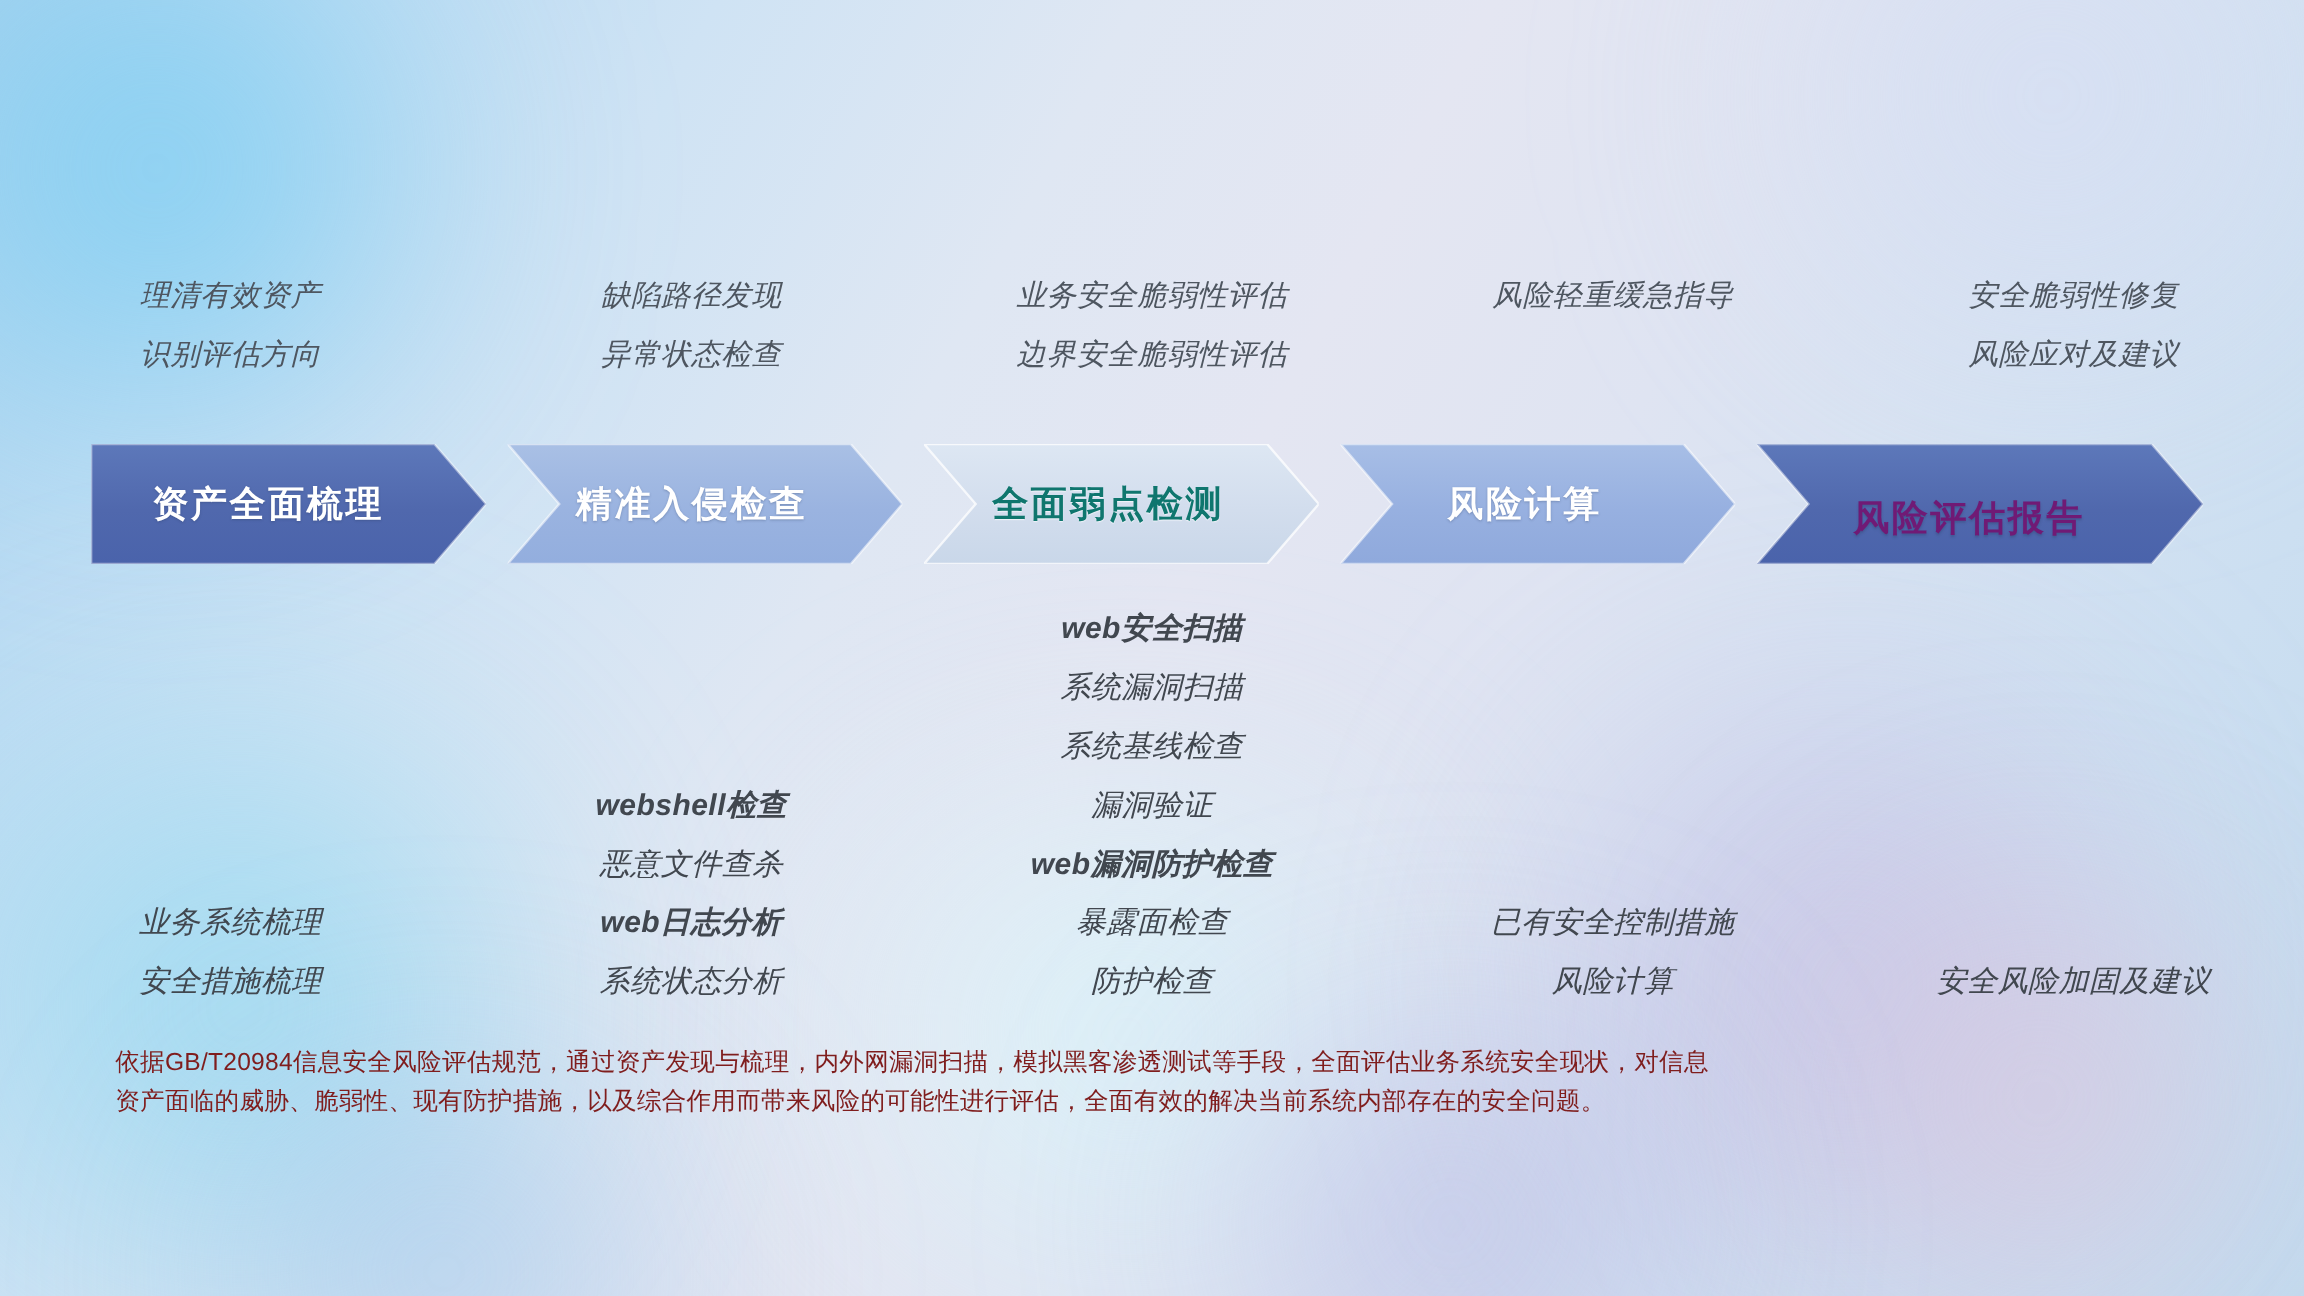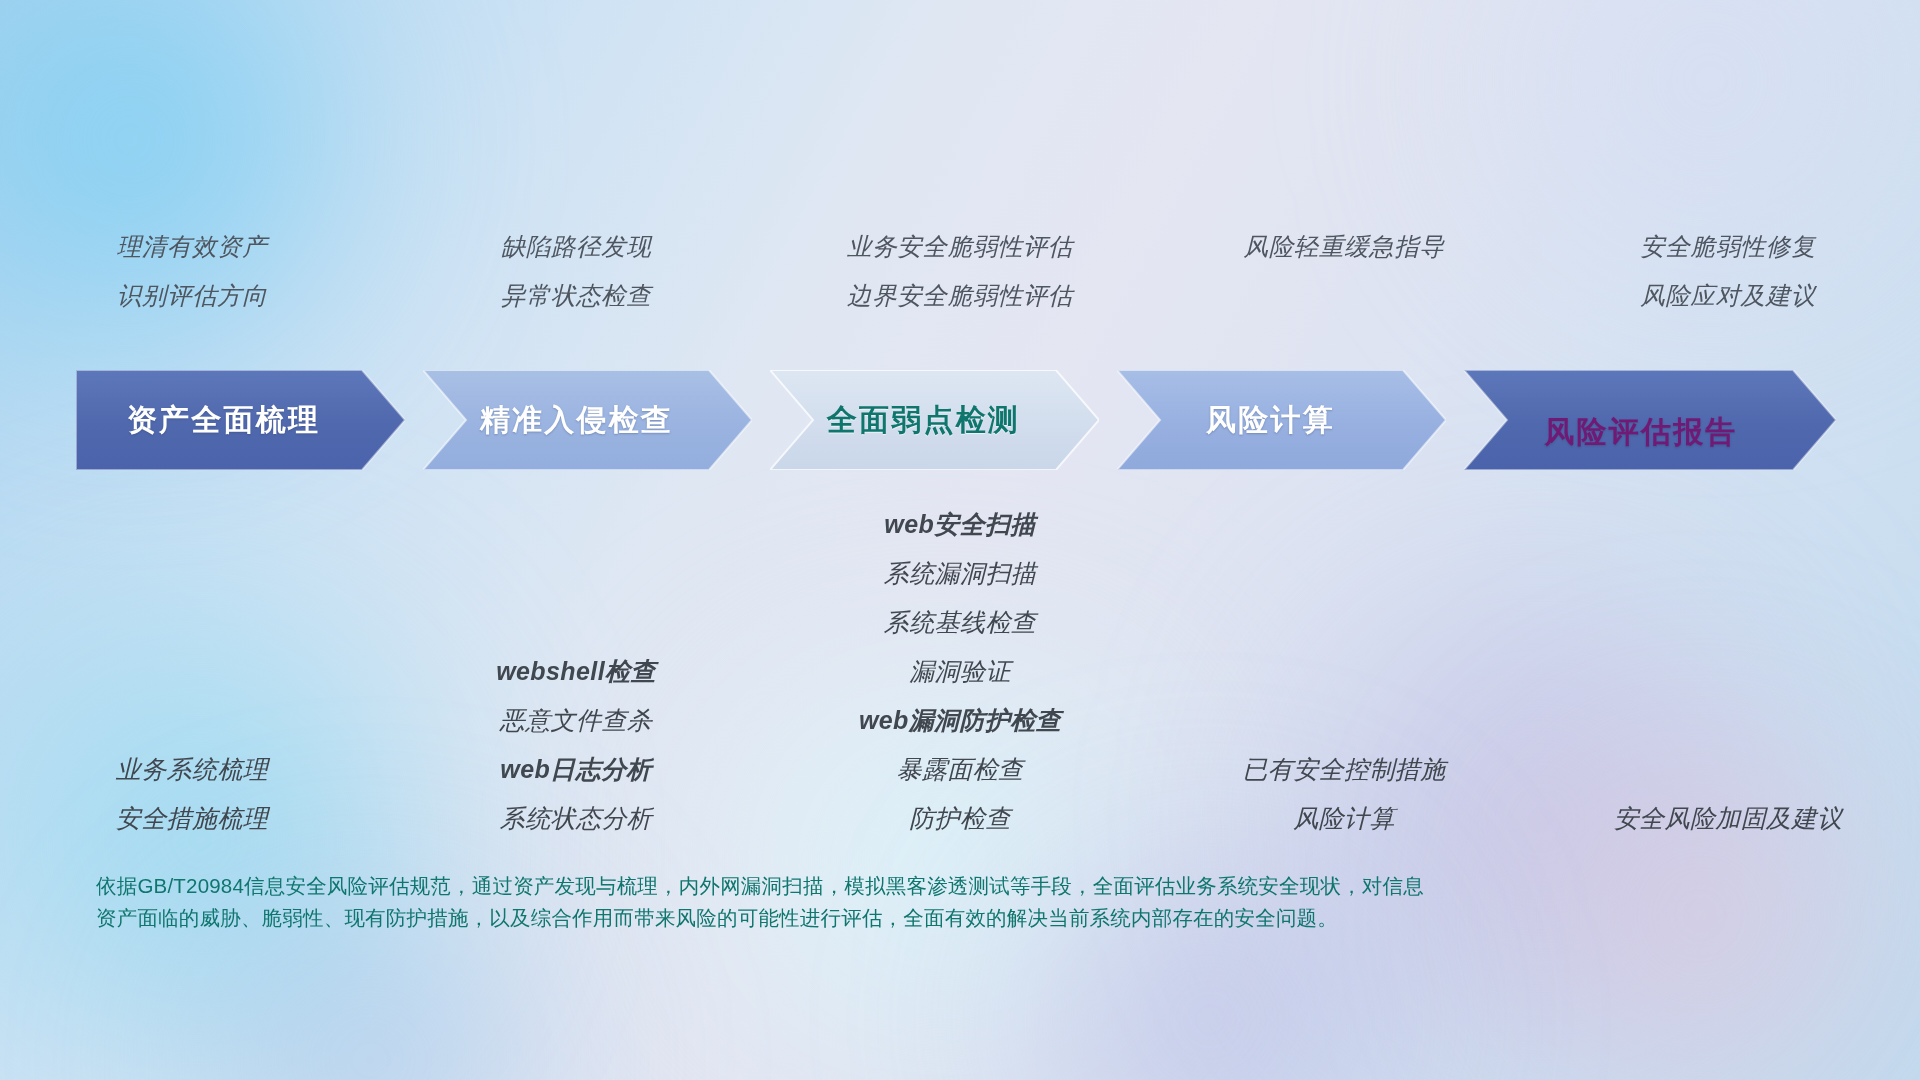--- a/index.html
+++ b/index.html
@@ -98,21 +98,21 @@
   .item.en { font-weight:bold; }
 
   
   #footer {
     position:absolute;
     left:96px;
     top:870px;
     width:1560px;
     font-size:20.5px;
     line-height:32px;
-    color:#0f766e;
+    color:#7f1d1d;
     letter-spacing:.2px;
   }
   #footer div { white-space:nowrap; }
 </style>
 </head>
 <body>
 
 <div id="bg">
   <div id="bg-base"></div>
 

